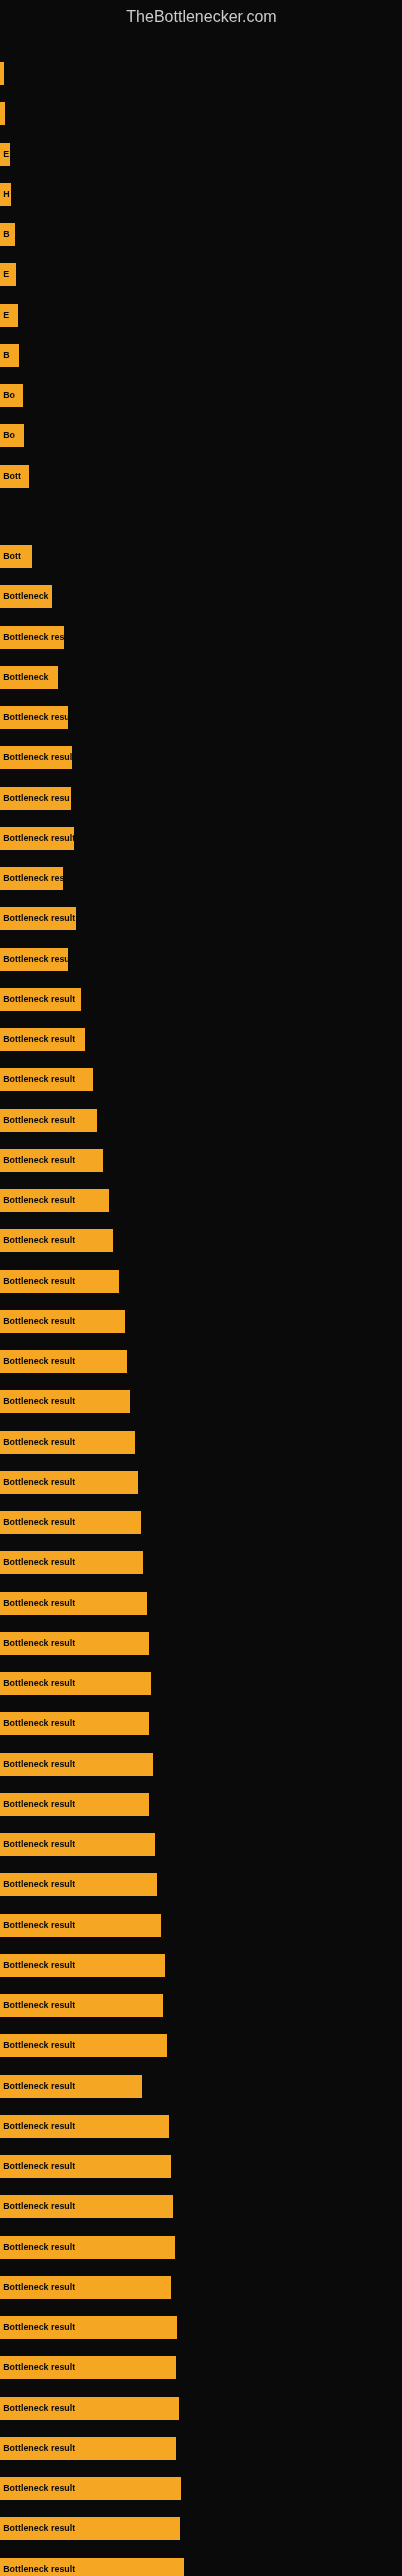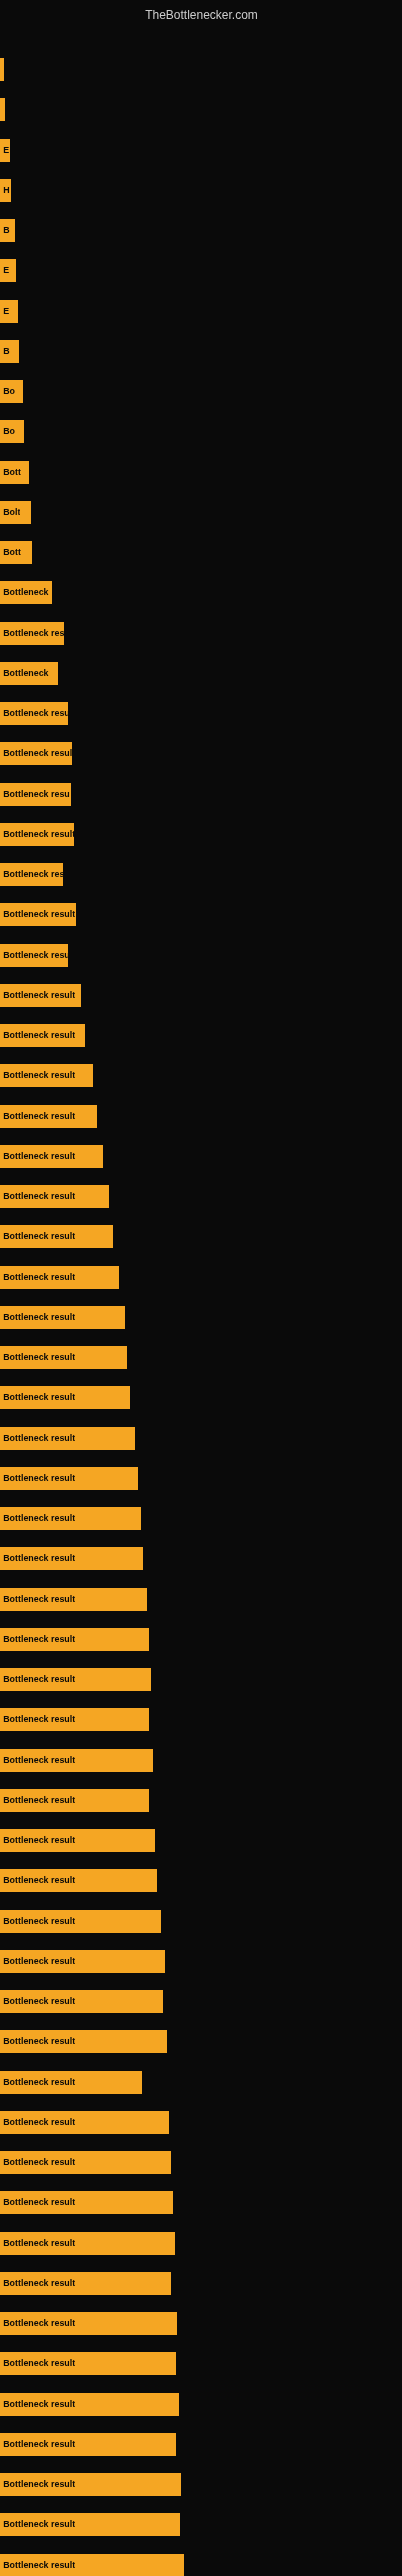--- a/index.html
+++ b/index.html
@@ -12,21 +12,21 @@
       background-color: #0a0a0a;
       width: 403px;
       min-height: 2576px;
       font-family: Arial, sans-serif;
       position: relative;
       overflow-x: hidden;
     }
 
     .site-title {
       color: #cccccc;
-      font-size: 12px;
+      font-size: 16px;
       text-align: center;
       padding: 8px 0 4px 0;
       font-weight: normal;
     }
 
     .chart-container {
       position: relative;
       width: 403px;
       height: 2536px;
       padding-top: 16px;
@@ -113,25 +113,20 @@
     <div class="bar-row" style="top: 394px;">
       <div class="bar" style="width: 24px;">
         <span class="bar-label">Bo</span>
       </div>
     </div>
     <div class="bar-row" style="top: 435px;">
       <div class="bar" style="width: 29px;">
         <span class="bar-label">Bott</span>
       </div>
     </div>
-    <div class="bar-row" style="top: 475px;">
-      <div class="bar" style="width: 31px;">
-        <span class="bar-label">Bolt</span>
-      </div>
-    </div>
     <div class="bar-row" style="top: 515px;">
       <div class="bar" style="width: 32px;">
         <span class="bar-label">Bott</span>
       </div>
     </div>
     <div class="bar-row" style="top: 555px;">
       <div class="bar" style="width: 52px;">
         <span class="bar-label">Bottleneck</span>
       </div>
     </div>

